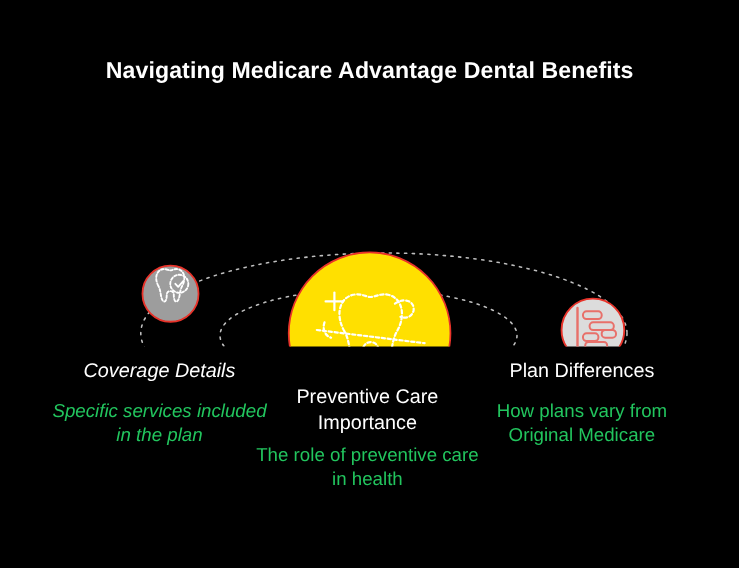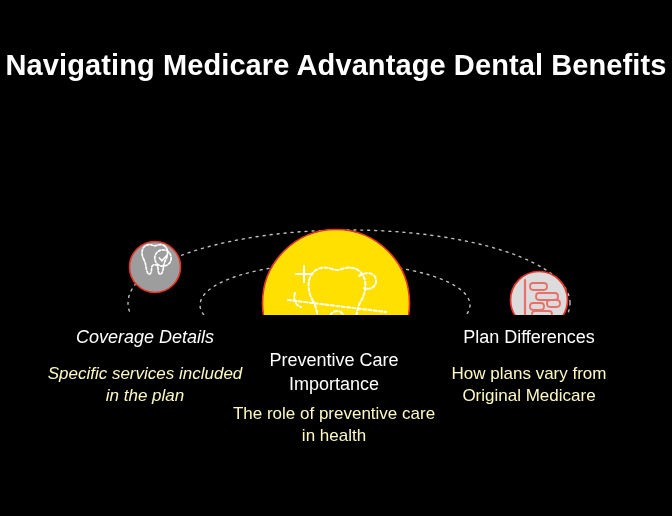--- a/index.html
+++ b/index.html
@@ -22,21 +22,21 @@
   }
 
   
   #slide-title {
     position: absolute;
     left: 0;
     top: 50px;
     width: 672px;
     text-align: center;
     color: #ffffff;
-    font-size: 29px;
+    font-size: 21px;
     font-weight: bold;
     letter-spacing: 0.1px;
     line-height: 30px;
     white-space: nowrap;
   }
 
   
   #orbit-diagram {
     position: absolute;
     left: 0;
@@ -62,21 +62,21 @@
     font-weight: normal;
     line-height: 24px;
     margin: 0;
     color: #ffffff;
   }
   .feature-desc {
     font-size: 17px;
     font-weight: normal;
     line-height: 22px;
     margin: 0;
-    color: #fef9c3;
+    color: #22c55e;
   }
   #col-coverage {
     left: 40px;
     top: 325px;
     width: 210px;
     font-style: italic;
   }
   #col-coverage .feature-desc { margin-top: 14px; }
   #col-preventive {
     left: 228px;

